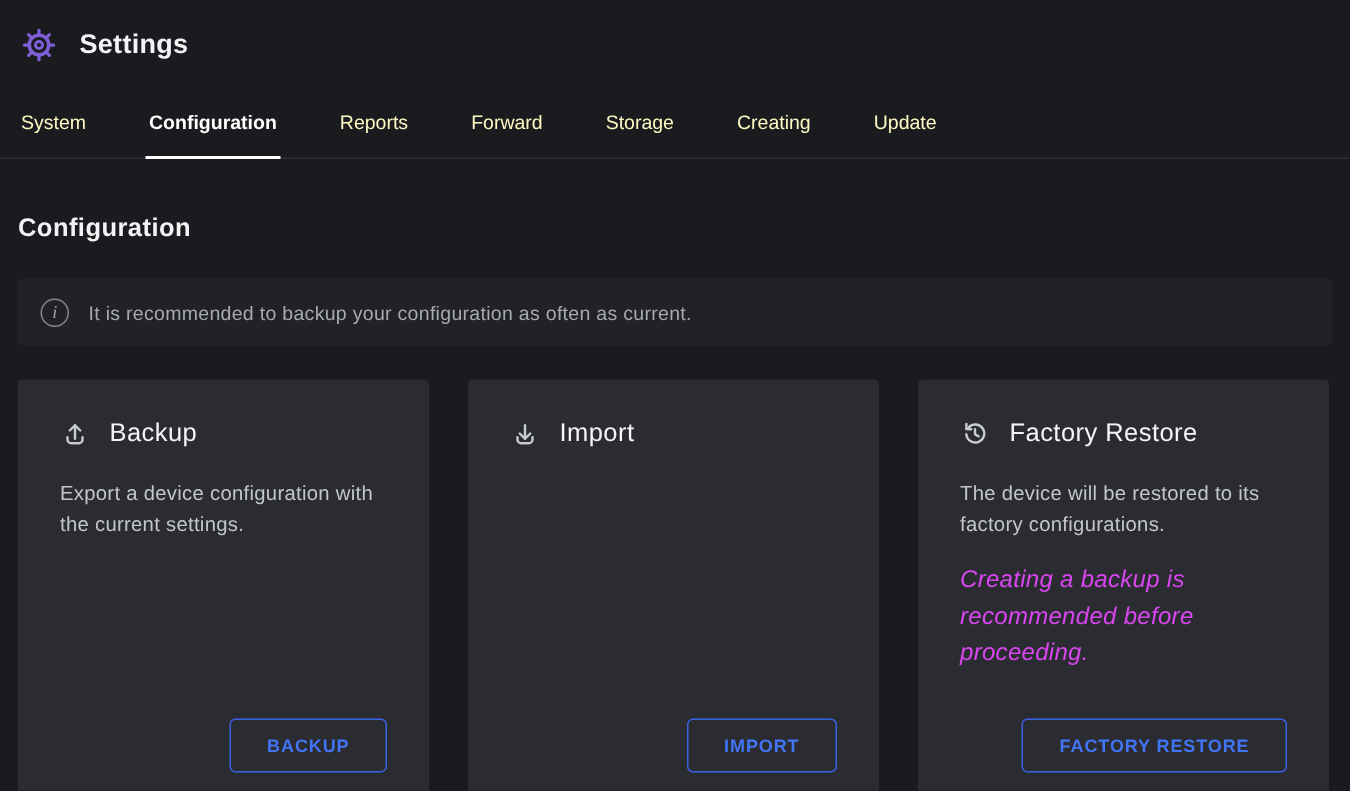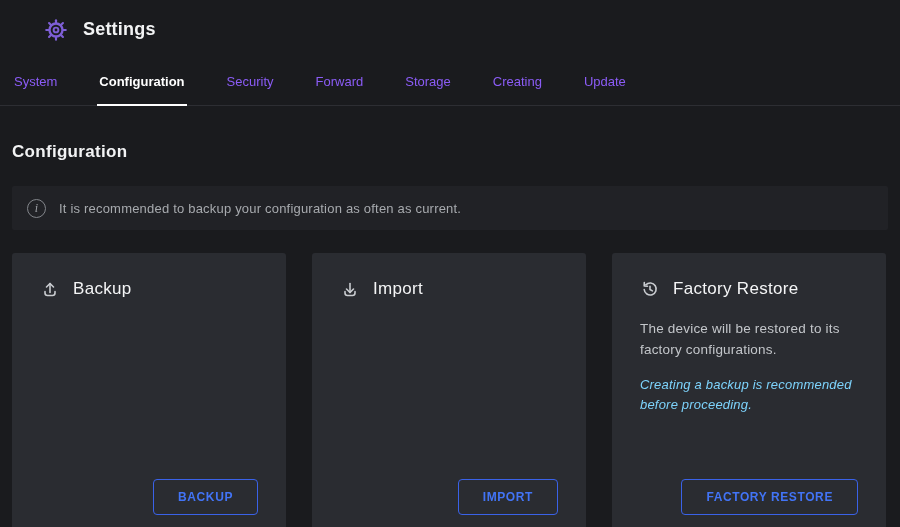--- a/index.html
+++ b/index.html
@@ -9,35 +9,34 @@
     font-family: "Liberation Sans", "DejaVu Sans", sans-serif;
     color: #e8e9ea;
     overflow: hidden;
   }
 
   
   .app-header {
     display: flex; align-items: center; gap: 13px;
     padding: 13px 12px 0 12px;
     height: 46px;
-    margin-left: 30px;
   }
   .gear-wrap { width: 28px; height: 28px; display: flex; align-items: center; justify-content: center; }
   .app-title { font-size: 18px; font-weight: bold; color: #f2f3f4; letter-spacing: 0.2px; }
 
   
   .tabs-bar {
     display: flex; gap: 38px;
     padding: 0 12px;
     margin-top: 24px;
     border-bottom: 1px solid #2d2e33;
   }
   .tab {
     font-size: 13px;
-    color: #8b5cf6;
+    color: #fef9c3;
     padding: 4px 2px 15px 2px;
     cursor: pointer;
     white-space: nowrap;
   }
   .tab.active {
     color: #ffffff;
     font-weight: bold;
     border-bottom: 2px solid #ffffff;
     margin-bottom: -1px;
   }
@@ -94,24 +93,24 @@
   .card-desc {
     margin-top: 20px;
     font-size: 13.5px;
     line-height: 1.55;
     color: #c3c6ca;
     letter-spacing: 0.2px;
     max-width: 230px;
   }
   .card-note {
     margin-top: 14px;
-    font-size: 13px;
+    font-size: 16px;
     line-height: 1.55;
     font-style: italic;
-    color: #7dd3fc;
+    color: #d946ef;
     letter-spacing: 0.2px;
   }
   .card-note:empty { display: none; }
   .card-button {
     position: absolute;
     right: 28px; bottom: 22px;
     background: transparent;
     border: 1px solid #3a62e8;
     color: #4274f6;
     font-family: "Liberation Sans", sans-serif;
@@ -143,21 +142,21 @@
       <line x1="5.6" y1="18.4" x2="7.4" y2="16.6"></line>
       <line x1="16.6" y1="7.4" x2="18.4" y2="5.6"></line>
     </svg>
   </span>
   <span class="app-title">Settings</span>
 </div>
 
 <div class="tabs-bar">
   <div class="tab">System</div>
   <div class="tab active">Configuration</div>
-  <div class="tab">Security</div>
+  <div class="tab">Reports</div>
   <div class="tab">Forward</div>
   <div class="tab">Storage</div>
   <div class="tab">Creating</div>
   <div class="tab">Update</div>
 </div>
 
 <div class="page-heading">Configuration</div>
 
 <div class="info-banner">
   <span class="info-circle">i</span>
@@ -170,20 +169,21 @@
     <div class="card-title-row">
       <span class="card-icon">
         <svg width="20" height="20" viewBox="0 0 20 20" fill="none" stroke="#c9ccd0" stroke-width="1.6" stroke-linecap="round" stroke-linejoin="round">
           <path d="M10 13.5 V4.5"></path>
           <path d="M6.5 8 L10 4.5 L13.5 8"></path>
           <path d="M5 12.5 v1.5 a2.5 2.5 0 0 0 2.5 2.5 h5 a2.5 2.5 0 0 0 2.5 -2.5 v-1.5"></path>
         </svg>
       </span>
       <span class="card-title">Backup</span>
     </div>
+    <div class="card-desc">Export a device configuration with the current settings.</div>
 
     <button class="card-button">BACKUP</button>
   </div>
 
   <div class="card">
     <div class="card-title-row">
       <span class="card-icon">
         <svg width="20" height="20" viewBox="0 0 20 20" fill="none" stroke="#c9ccd0" stroke-width="1.6" stroke-linecap="round" stroke-linejoin="round">
           <path d="M10 4.5 V13.5"></path>
           <path d="M6.5 10 L10 13.5 L13.5 10"></path>

